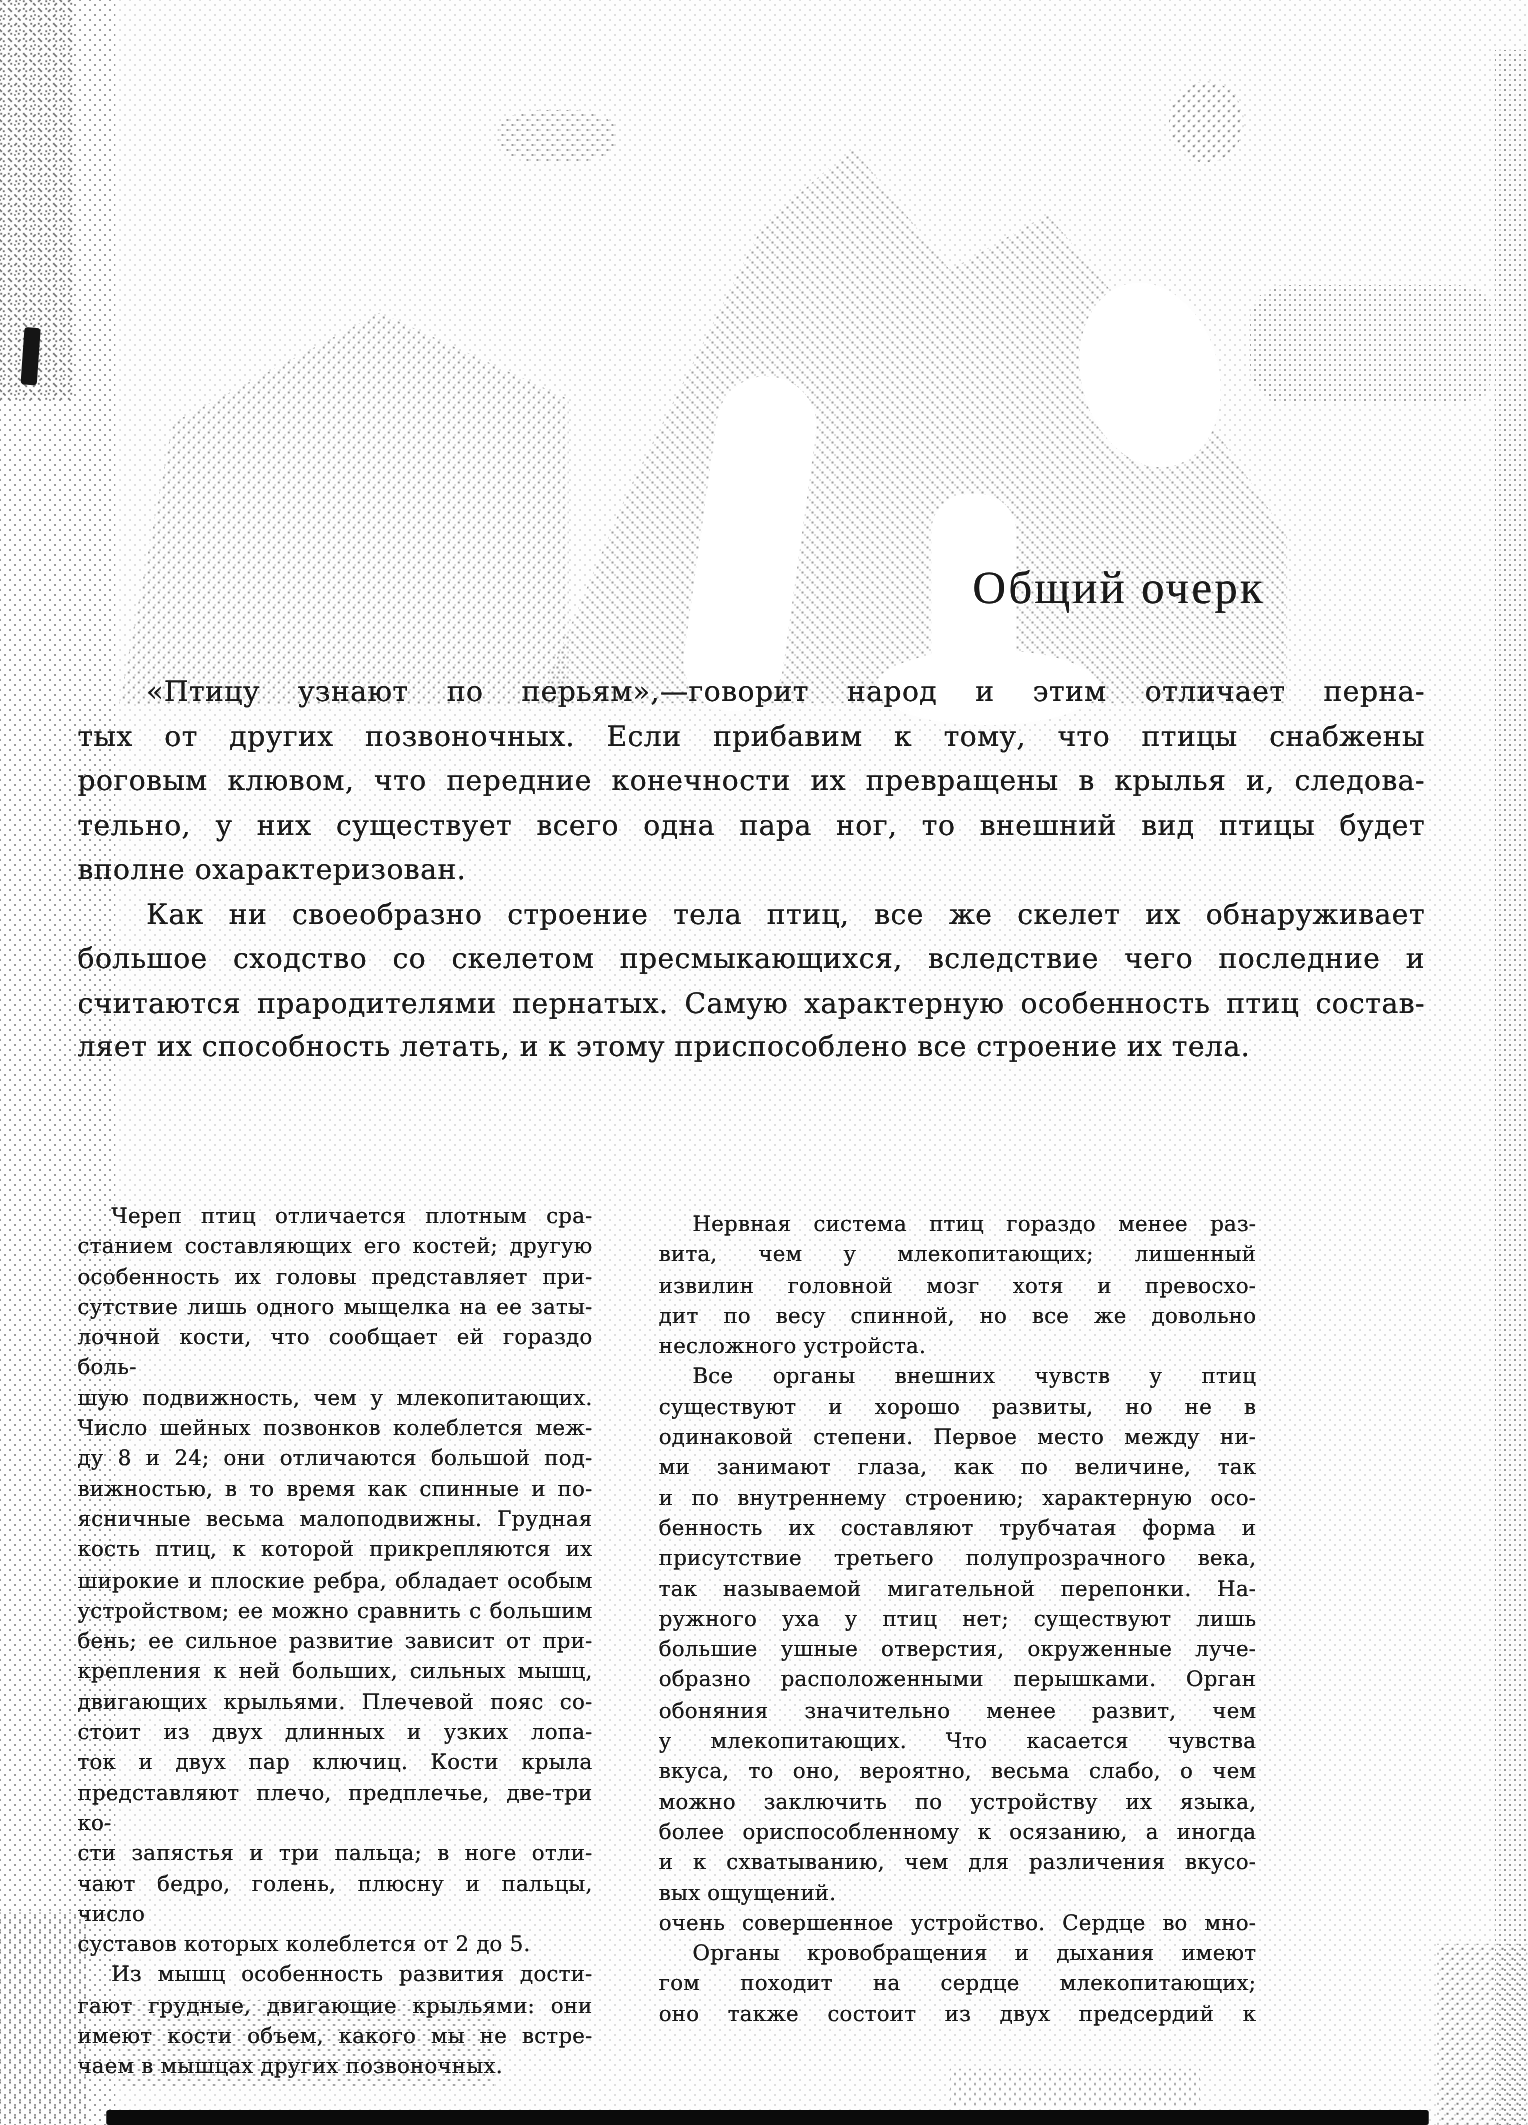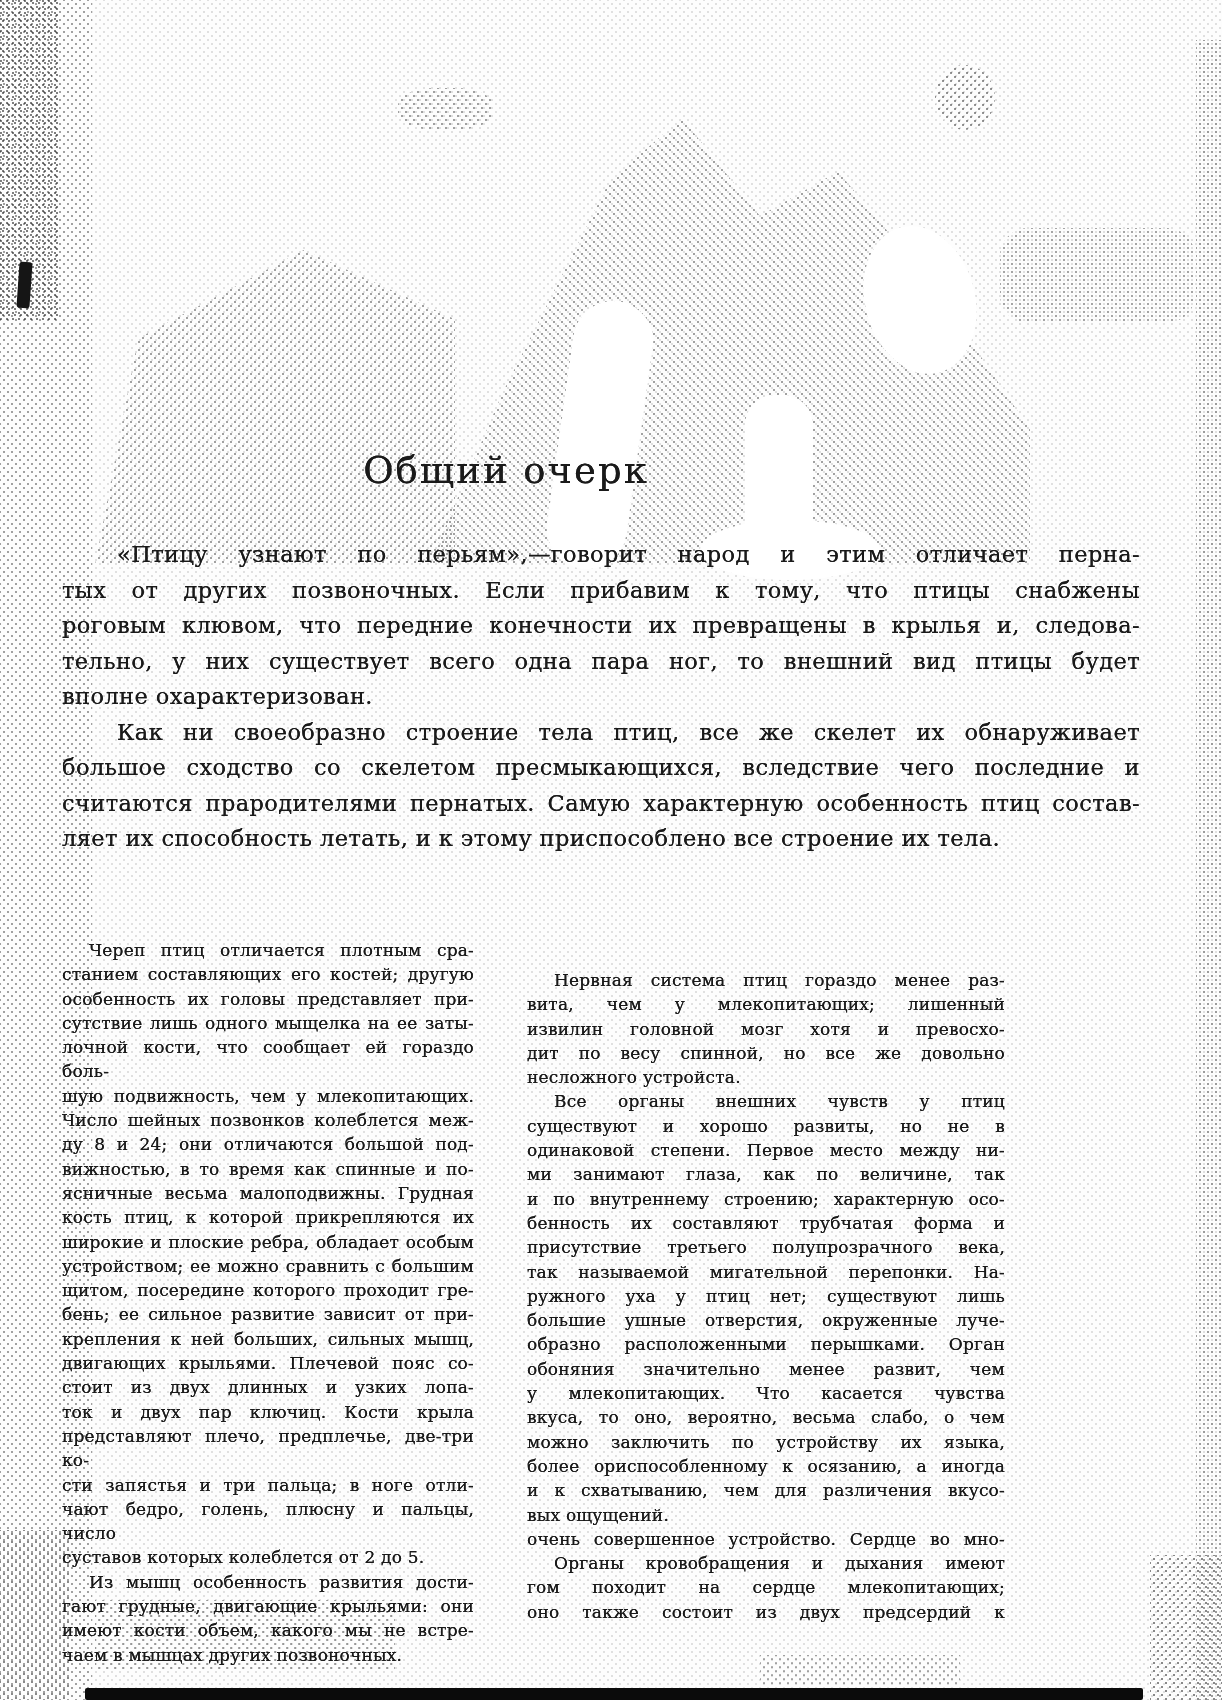--- a/index.html
+++ b/index.html
@@ -49,36 +49,37 @@
   .ghost-c{left:865px;top:225px;width:110px;height:150px;border-radius:50%;transform:rotate(-15deg);}
   .ghost-d{left:700px;top:520px;width:180px;height:60px;border-radius:50%;}
 
   
   .ink-bar-bottom{position:absolute;left:85px;top:1688px;width:1058px;height:12px;background:#0b0b0b;border-radius:2px;}
   .ink-tick-left{position:absolute;left:18px;top:262px;width:13px;height:46px;background:#151515;border-radius:3px;transform:rotate(4deg);}
 
   
   .title{
     position:absolute;left:0;top:449px;width:1012px;
-    text-align:center;font-size:37px;letter-spacing:2px;font-weight:normal;margin:0;
+    text-align:right;font-size:37px;letter-spacing:2px;font-weight:normal;margin:0;
     text-shadow:0 0 .5px currentColor;
+    font-family:Liberation Serif, serif;
   }
   .intro{
     position:absolute;left:62px;top:537px;width:1078px;
     font-size:22.5px;line-height:35.5px;letter-spacing:.4px;
     --indent:55px;
     text-shadow:0 0 .4px currentColor;
   }
   .col{
     position:absolute;top:938px;
     font-size:17px;line-height:24.3px;letter-spacing:.2px;
     --indent:27px;
     text-shadow:0 0 .35px currentColor;
   }
-  .col-left{left:62px;width:412px;}
+  .col-left{left:62px;width:412px;margin-top:23px;}
   .col-right{left:527px;width:478px;margin-top:30px;}
 
   .line{text-align:justify;text-align-last:justify;white-space:normal;}
   .line.firstline{text-indent:var(--indent);}
   .line.lastline{text-align-last:left;}
 </style>
 </head>
 <body>
 
 <div class="page">
@@ -129,21 +130,20 @@
         <div class="line">сутствие лишь одного мыщелка на ее заты-</div>
         <div class="line">лочной кости, что сообщает ей гораздо боль-</div>
         <div class="line">шую подвижность, чем у млекопитающих.</div>
         <div class="line">Число шейных позвонков колеблется меж-</div>
         <div class="line">ду 8 и 24; они отличаются большой под-</div>
         <div class="line">вижностью, в то время как спинные и по-</div>
         <div class="line">ясничные весьма малоподвижны. Грудная</div>
         <div class="line">кость птиц, к которой прикрепляются их</div>
         <div class="line">широкие и плоские ребра, обладает особым</div>
         <div class="line">устройством; ее можно сравнить с большим</div>
-        <div class="line">щитом, посередине которого проходит гре-</div>
         <div class="line">бень; ее сильное развитие зависит от при-</div>
         <div class="line">крепления к ней больших, сильных мышц,</div>
         <div class="line">двигающих крыльями. Плечевой пояс со-</div>
         <div class="line">стоит из двух длинных и узких лопа-</div>
         <div class="line">ток и двух пар ключиц. Кости крыла</div>
         <div class="line">представляют плечо, предплечье, две-три ко-</div>
         <div class="line">сти запястья и три пальца; в ноге отли-</div>
         <div class="line">чают бедро, голень, плюсну и пальцы, число</div>
         <div class="line lastline">суставов которых колеблется от 2 до 5.</div>
       </div>

